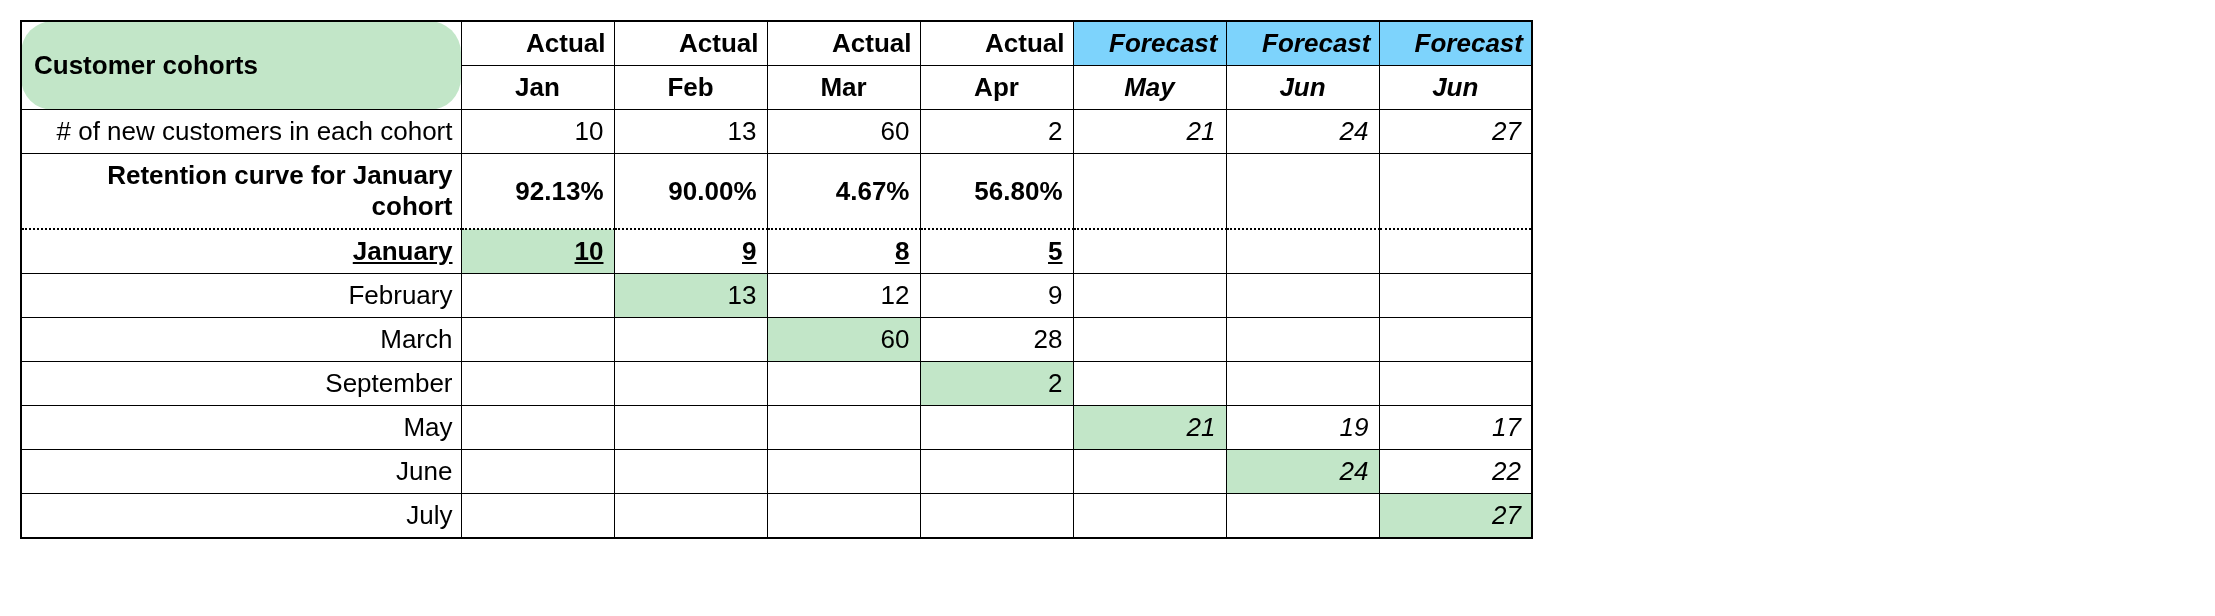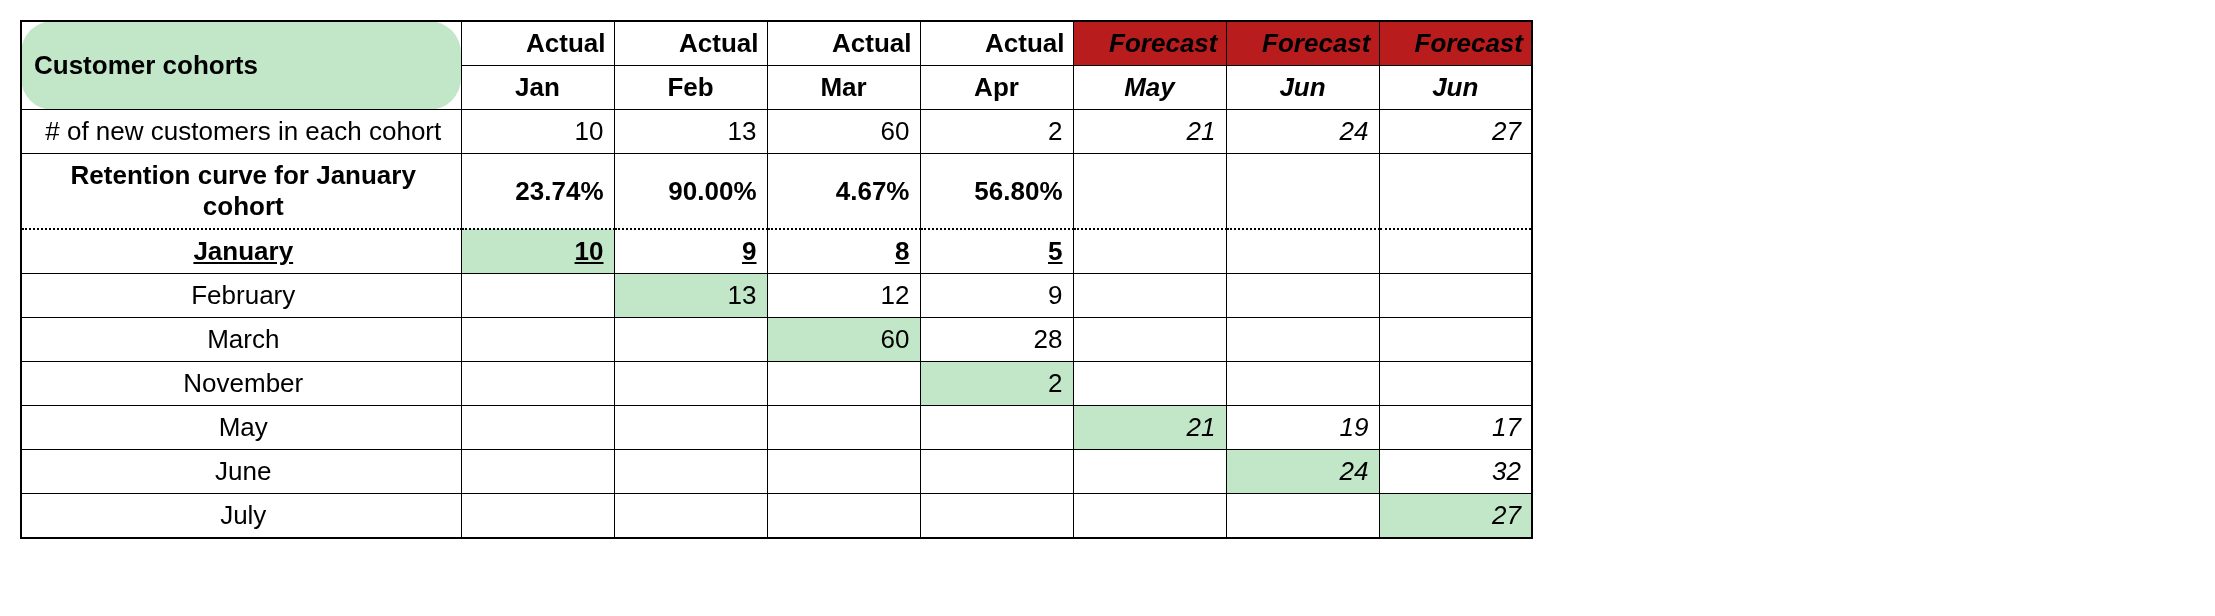--- a/index.html
+++ b/index.html
@@ -30,32 +30,32 @@
     font-weight: bold;
     text-align: left;
     padding-left: 12px;
     border-radius: 32px;
   }
   .hdr-type {
     font-weight: bold;
     text-align: right;
   }
   .hdr-type.fc {
-    background: #b91c1c;
+    background: #7dd3fc;
     font-style: italic;
   }
   .hdr-month {
     text-align: center;
     font-weight: bold;
   }
   .hdr-month.fc {
     font-style: italic;
   }
   .row-label {
-    text-align: center;
+    text-align: right;
     padding-left: 12px;
   }
   .num {
     text-align: right;
     padding-right: 10px;
   }
   .fc-val {
     font-style: italic;
   }
   .bold { font-weight: bold; }
@@ -114,21 +114,21 @@
     <td class="num">13</td>
     <td class="num">60</td>
     <td class="num">2</td>
     <td class="num fc-val">21</td>
     <td class="num fc-val">24</td>
     <td class="num fc-val">27</td>
   </tr>
 
   <tr>
     <td class="row-label bold dotted-bottom">Retention curve for January cohort</td>
-    <td class="num bold dotted-bottom">23.74%</td>
+    <td class="num bold dotted-bottom">92.13%</td>
     <td class="num bold dotted-bottom">90.00%</td>
     <td class="num bold dotted-bottom">4.67%</td>
     <td class="num bold dotted-bottom">56.80%</td>
     <td class="num dotted-bottom"></td>
     <td class="num dotted-bottom"></td>
     <td class="num dotted-bottom"></td>
   </tr>
 
   </tbody>
     <tbody id="cohort-body">
@@ -156,21 +156,21 @@
         <td class="row-label">March</td>
         <td class="num"></td>
         <td class="num"></td>
         <td class="num diag">60</td>
         <td class="num">28</td>
         <td class="num fc-val"></td>
         <td class="num fc-val"></td>
         <td class="num fc-val"></td>
       </tr>
       <tr>
-        <td class="row-label">November</td>
+        <td class="row-label">September</td>
         <td class="num"></td>
         <td class="num"></td>
         <td class="num"></td>
         <td class="num diag">2</td>
         <td class="num fc-val"></td>
         <td class="num fc-val"></td>
         <td class="num fc-val"></td>
       </tr>
       <tr>
         <td class="row-label">May</td>
@@ -183,21 +183,21 @@
         <td class="num fc-val">17</td>
       </tr>
       <tr>
         <td class="row-label">June</td>
         <td class="num"></td>
         <td class="num"></td>
         <td class="num"></td>
         <td class="num"></td>
         <td class="num fc-val"></td>
         <td class="num fc-val diag">24</td>
-        <td class="num fc-val">32</td>
+        <td class="num fc-val">22</td>
       </tr>
       <tr>
         <td class="row-label">July</td>
         <td class="num"></td>
         <td class="num"></td>
         <td class="num"></td>
         <td class="num"></td>
         <td class="num fc-val"></td>
         <td class="num fc-val"></td>
         <td class="num fc-val diag">27</td>

